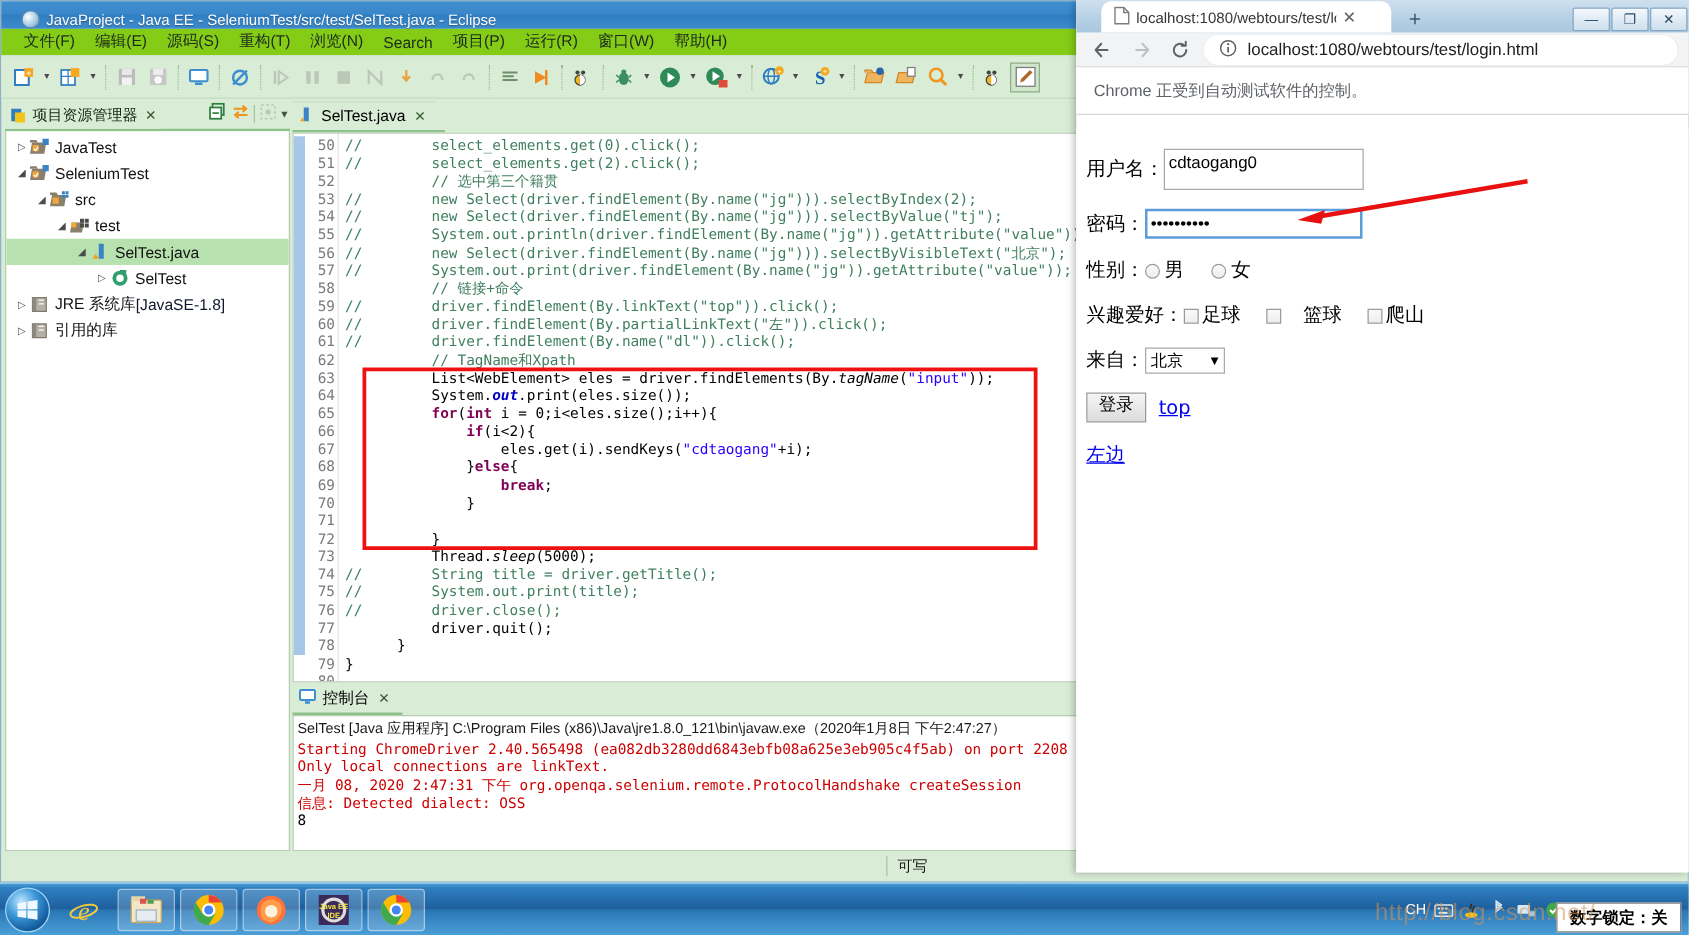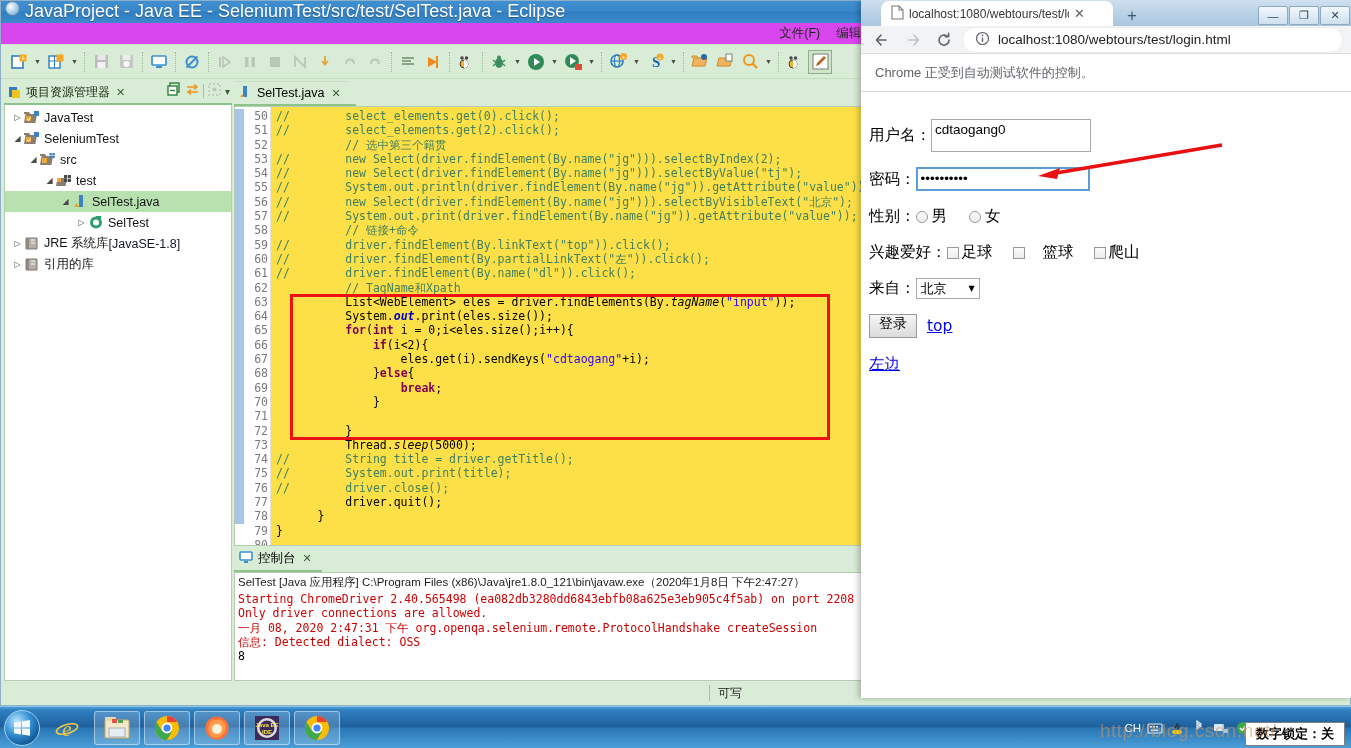--- a/index.html
+++ b/index.html
@@ -11,33 +11,33 @@
   }
 
   
   #eclipse-window{
     position:absolute; left:0; top:0; width:1351px; height:706px;
     background:#d9ecd6; border:1px solid #8fb0c9;
   }
   #eclipse-titlebar{
     height:22px; width:100%;
     background:linear-gradient(to bottom,#3f8fd0 0%,#3a87c9 45%,#2f7ec3 50%,#3d8bcb 100%);
-    display:flex; align-items:flex-start; color:#fff; font-size:18px;
-    padding-left:4px; position:relative;
+    display:flex; align-items:flex-end; color:#fff; font-size:12px;
+    padding-left:16px; position:relative;
   }
   #eclipse-titlebar .ecl-ico{
     width:15px;height:15px;border-radius:50%;
     background:radial-gradient(circle at 35% 35%,#fff,#9fc6e4 60%,#5f8fb5);
     border:1px solid #5b87ab; margin-right:5px; flex:none;
   }
   #eclipse-titlebar .title-text{ text-shadow:0 1px 1px rgba(0,0,0,.35); white-space:nowrap;}
 
   #eclipse-menubar{
-    height:22px; background:#d946ef; display:flex; align-items:center;
-    padding-left:10px; border-bottom:1px solid #cfe4cc;justify-content:flex-end;
+    height:22px; background:#84cc16; display:flex; align-items:center;
+    padding-left:10px; border-bottom:1px solid #cfe4cc;
   }
   #eclipse-menubar .mi{ padding:2px 8px; color:#1d2b1c; font-size:12.5px; white-space:nowrap;}
 
   #eclipse-toolbar{
     height:34px; background:#d9ecd6; display:flex; align-items:center;
     padding-left:6px; gap:1px; border-bottom:1px solid #c4dcc0;
   }
   .tb-btn{ width:24px;height:24px; display:flex;align-items:center;justify-content:center;}
   .tb-sep{ width:1px;height:20px; border-left:1px dotted #9bbb97; margin:0 3px;}
   .tb-caret{ width:11px;height:24px; display:flex;align-items:center;justify-content:center;
@@ -73,21 +73,21 @@
     position:absolute; left:233px; top:80px; width:630px; height:465px;
     display:flex; flex-direction:column;
   }
   #editor-tabrow{ height:23px; display:flex; align-items:flex-end;}
   #editor-tab{
     display:flex;align-items:center;gap:5px;height:23px;padding:0 7px 0 5px;
     background:#d9ecd6; border-top:1px solid #c9e0c5; font-size:12.5px; white-space:nowrap;
   }
   #editor-tab-underline{height:2px;background:#8dc388;width:122px;}
   #code-wrap{
-    flex:1; background:#fde047; border:1px solid #b6cdb3; position:relative; overflow:hidden;
+    flex:1; background:#ffffff; border:1px solid #b6cdb3; position:relative; overflow:hidden;
     display:flex;
   }
   #gutter-marks{ width:9px; background:#fff; position:relative;}
   #line-numbers{
     width:26px; background:#fff; color:#7a7a7a; text-align:right;
     font-family:"DejaVu Sans Mono","Liberation Mono",monospace; font-size:11.5px;
     line-height:14.3px; padding-top:2px; padding-right:2px; flex:none;
   }
   #code-sep{width:1px;background:#e2e2e2;}
   #code-lines{
@@ -681,21 +681,21 @@
               <rect x="5" y="11" width="4" height="2" fill="#3d8fd0"></rect>
             </svg>
         </span>
         <span>控制台</span>
         <span class="closeX">✕</span>
       </div>
     </div>
     <div id="console-tab-underline"></div>
     <div id="console-body">
       <div id="console-launch">SelTest [Java 应用程序] C:\Program Files (x86)\Java\jre1.8.0_121\bin\javaw.exe（2020年1月8日 下午2:47:27）</div>
-      <div id="console-out"><div class="con-err">Starting ChromeDriver 2.40.565498 (ea082db3280dd6843ebfb08a625e3eb905c4f5ab) on port 2208</div><div class="con-err">Only driver connections are allowed.</div><div class="con-err">一月 08, 2020 2:47:31 下午 org.openqa.selenium.remote.ProtocolHandshake createSession</div><div class="con-err">信息: Detected dialect: OSS</div><div class="con-std">8</div></div>
+      <div id="console-out"><div class="con-err">Starting ChromeDriver 2.40.565498 (ea082db3280dd6843ebfb08a625e3eb905c4f5ab) on port 2208</div><div class="con-err">Only local connections are linkText.</div><div class="con-err">一月 08, 2020 2:47:31 下午 org.openqa.selenium.remote.ProtocolHandshake createSession</div><div class="con-err">信息: Detected dialect: OSS</div><div class="con-std">8</div></div>
     </div>
   </div>
 
   <div id="eclipse-status">
     <span style="width:700px"></span>
     <span class="sb-sep"></span>
     <span>可写</span>
   </div>
 </div>
 

